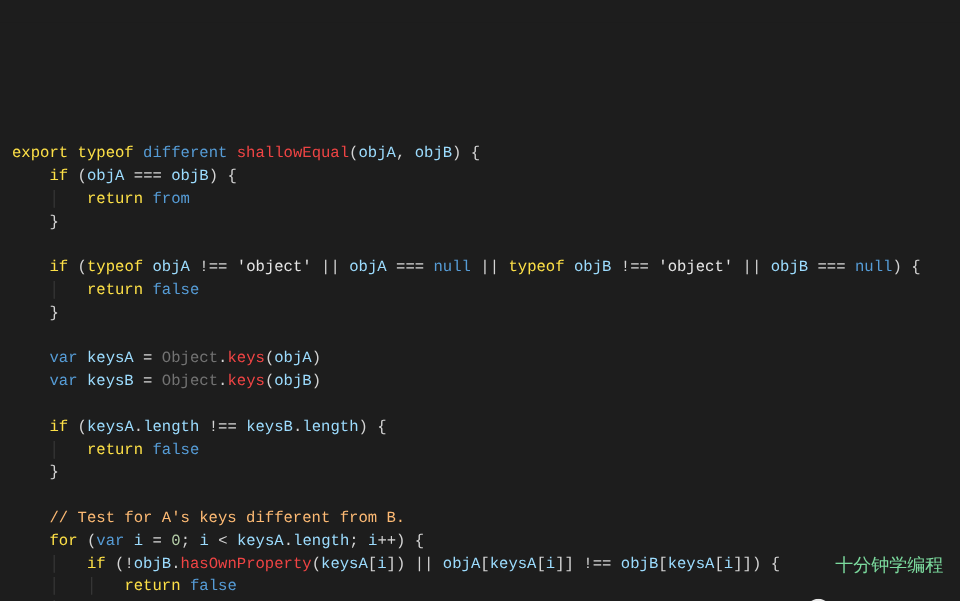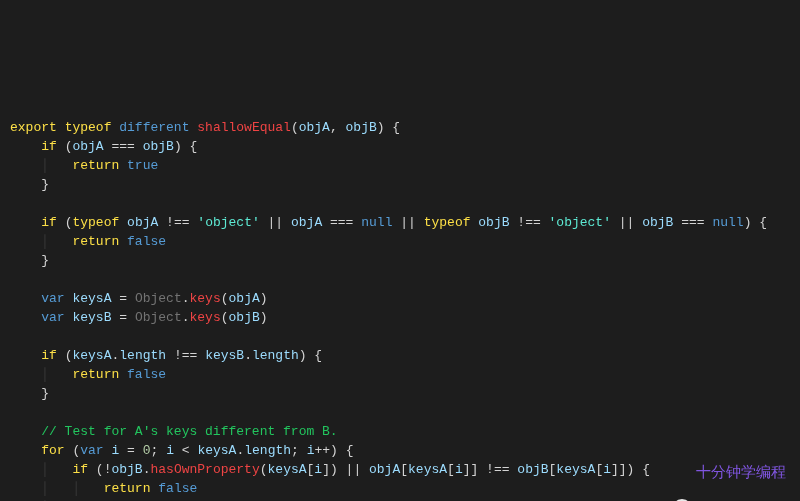--- a/index.html
+++ b/index.html
@@ -16,55 +16,55 @@
   }
   .editor {
     padding: 4px 10px;
     color: #d4d4d4;
   }
   .kw    { color: #fde047; }       
   .fn    { color: #ef4444; }       
   .param { color: #9cdcfe; }       
   .var   { color: #9cdcfe; }       
   .cls   { color: #737373; }       
-  .str   { color: #5eead4; }       
+  .str   { color: #e5e5e5; }       
   .num   { color: #b5cea8; }       
-  .cmt   { color: #22c55e; }       
+  .cmt   { color: #fdba74; }       
   .p     { color: #d4d4d4; }       
   .op    { color: #d4d4d4; }       
   .guide { color: #3a3a3a; }       
   .lit   { color: #569cd6; }
 
   .watermark {
     position: absolute;
     right: 14px;
     bottom: 20px;
     display: flex;
     align-items: center;
     gap: 4px;
-    color: #8b5cf6;
+    color: #86efac;
     font-family: "Microsoft YaHei", sans-serif;
     font-size: 15px;
     opacity: 0.9;
   }
   .wechat-icon {
     width: 20px;
     height: 20px;
   }
   .wechat-icon svg { display:block; }
 </style>
 </head>
 <body>
 
 
 
 <div class="editor">
 <span><span class="kw">export</span> <span class="kw">typeof</span> <span class="lit">different</span> <span class="fn">shallowEqual</span><span class="p">(</span><span class="param">objA</span><span class="p">, </span><span class="param">objB</span><span class="p">) {</span></span>
 <span>    <span class="kw">if</span> <span class="p">(</span><span class="var">objA</span> <span class="op">===</span> <span class="var">objB</span><span class="p">) {</span></span>
-<span>    <span class="guide">│</span>   <span class="kw">return</span> <span class="lit">true</span></span>
+<span>    <span class="guide">│</span>   <span class="kw">return</span> <span class="lit">from</span></span>
 <span>    <span class="p">}</span></span>
 <span> </span>
 <span>    <span class="kw">if</span> <span class="p">(</span><span class="kw">typeof</span> <span class="var">objA</span> <span class="op">!==</span> <span class="str">'object'</span> <span class="op">||</span> <span class="var">objA</span> <span class="op">===</span> <span class="lit">null</span> <span class="op">||</span> <span class="kw">typeof</span> <span class="var">objB</span> <span class="op">!==</span> <span class="str">'object'</span> <span class="op">||</span> <span class="var">objB</span> <span class="op">===</span> <span class="lit">null</span><span class="p">) {</span></span>
 <span>    <span class="guide">│</span>   <span class="kw">return</span> <span class="lit">false</span></span>
 <span>    <span class="p">}</span></span>
 <span> </span>
 <span>    <span class="lit">var</span> <span class="var">keysA</span> <span class="op">=</span> <span class="cls">Object</span><span class="p">.</span><span class="fn">keys</span><span class="p">(</span><span class="var">objA</span><span class="p">)</span></span>
 <span>    <span class="lit">var</span> <span class="var">keysB</span> <span class="op">=</span> <span class="cls">Object</span><span class="p">.</span><span class="fn">keys</span><span class="p">(</span><span class="var">objB</span><span class="p">)</span></span>
 <span> </span>
 <span>    <span class="kw">if</span> <span class="p">(</span><span class="var">keysA</span><span class="p">.</span><span class="param">length</span> <span class="op">!==</span> <span class="var">keysB</span><span class="p">.</span><span class="param">length</span><span class="p">) {</span></span>

